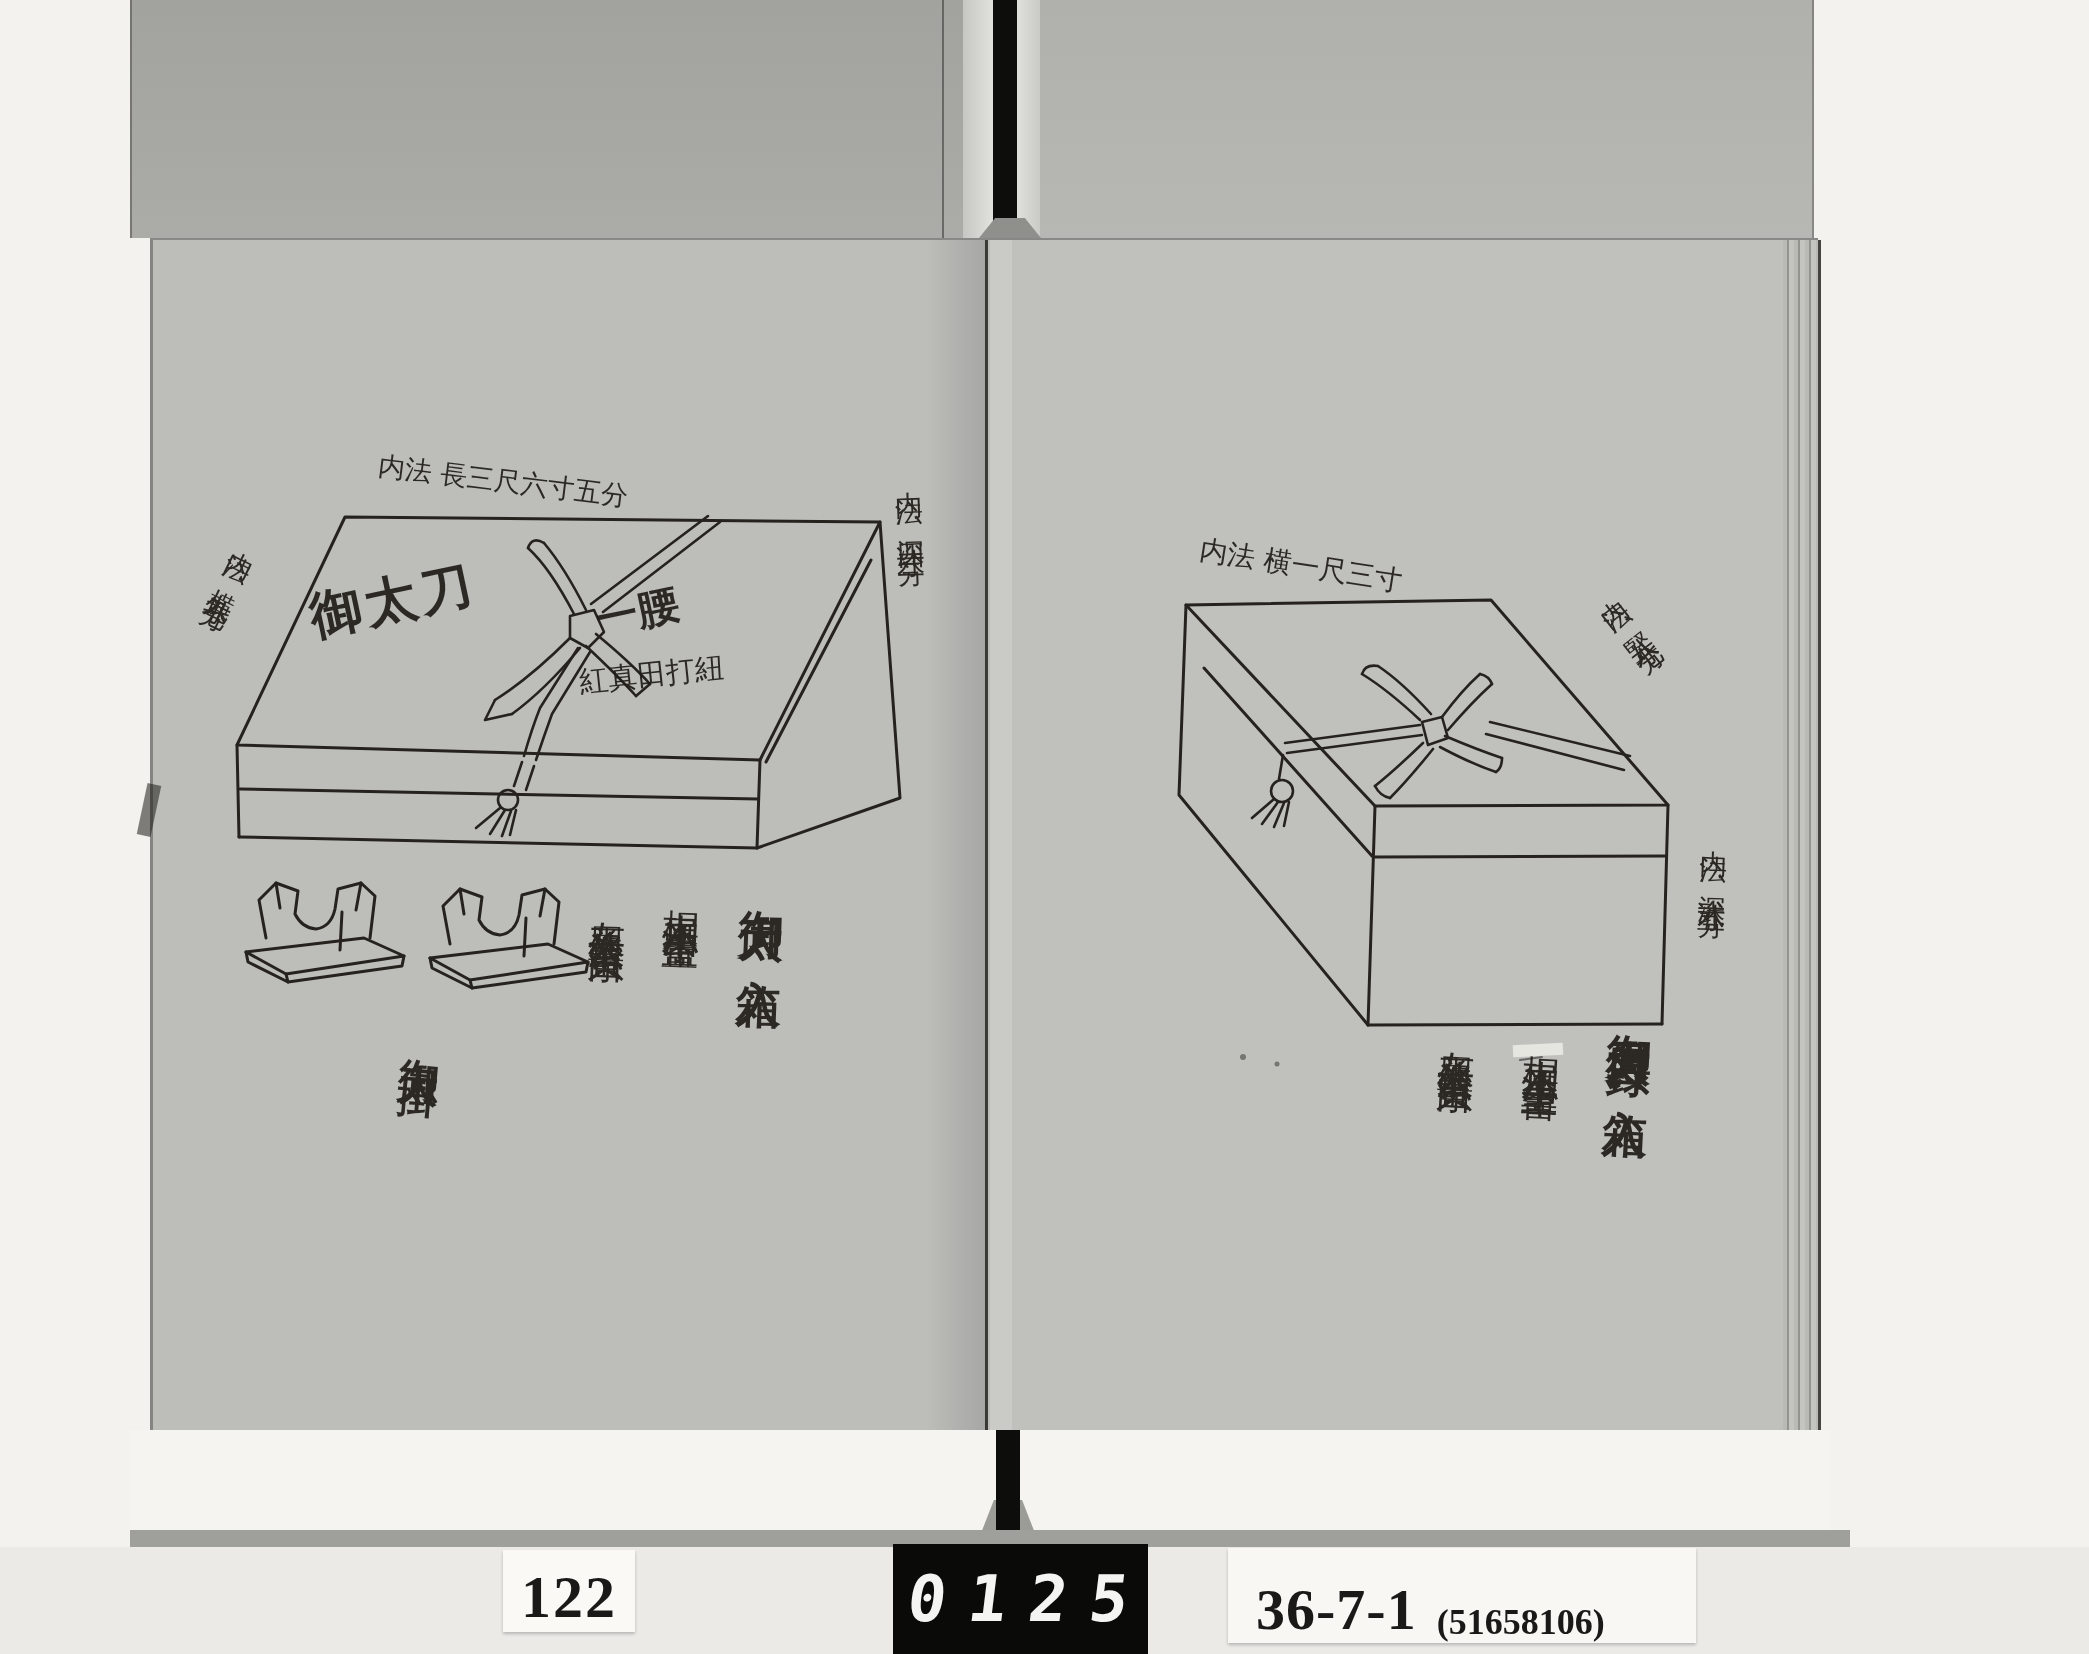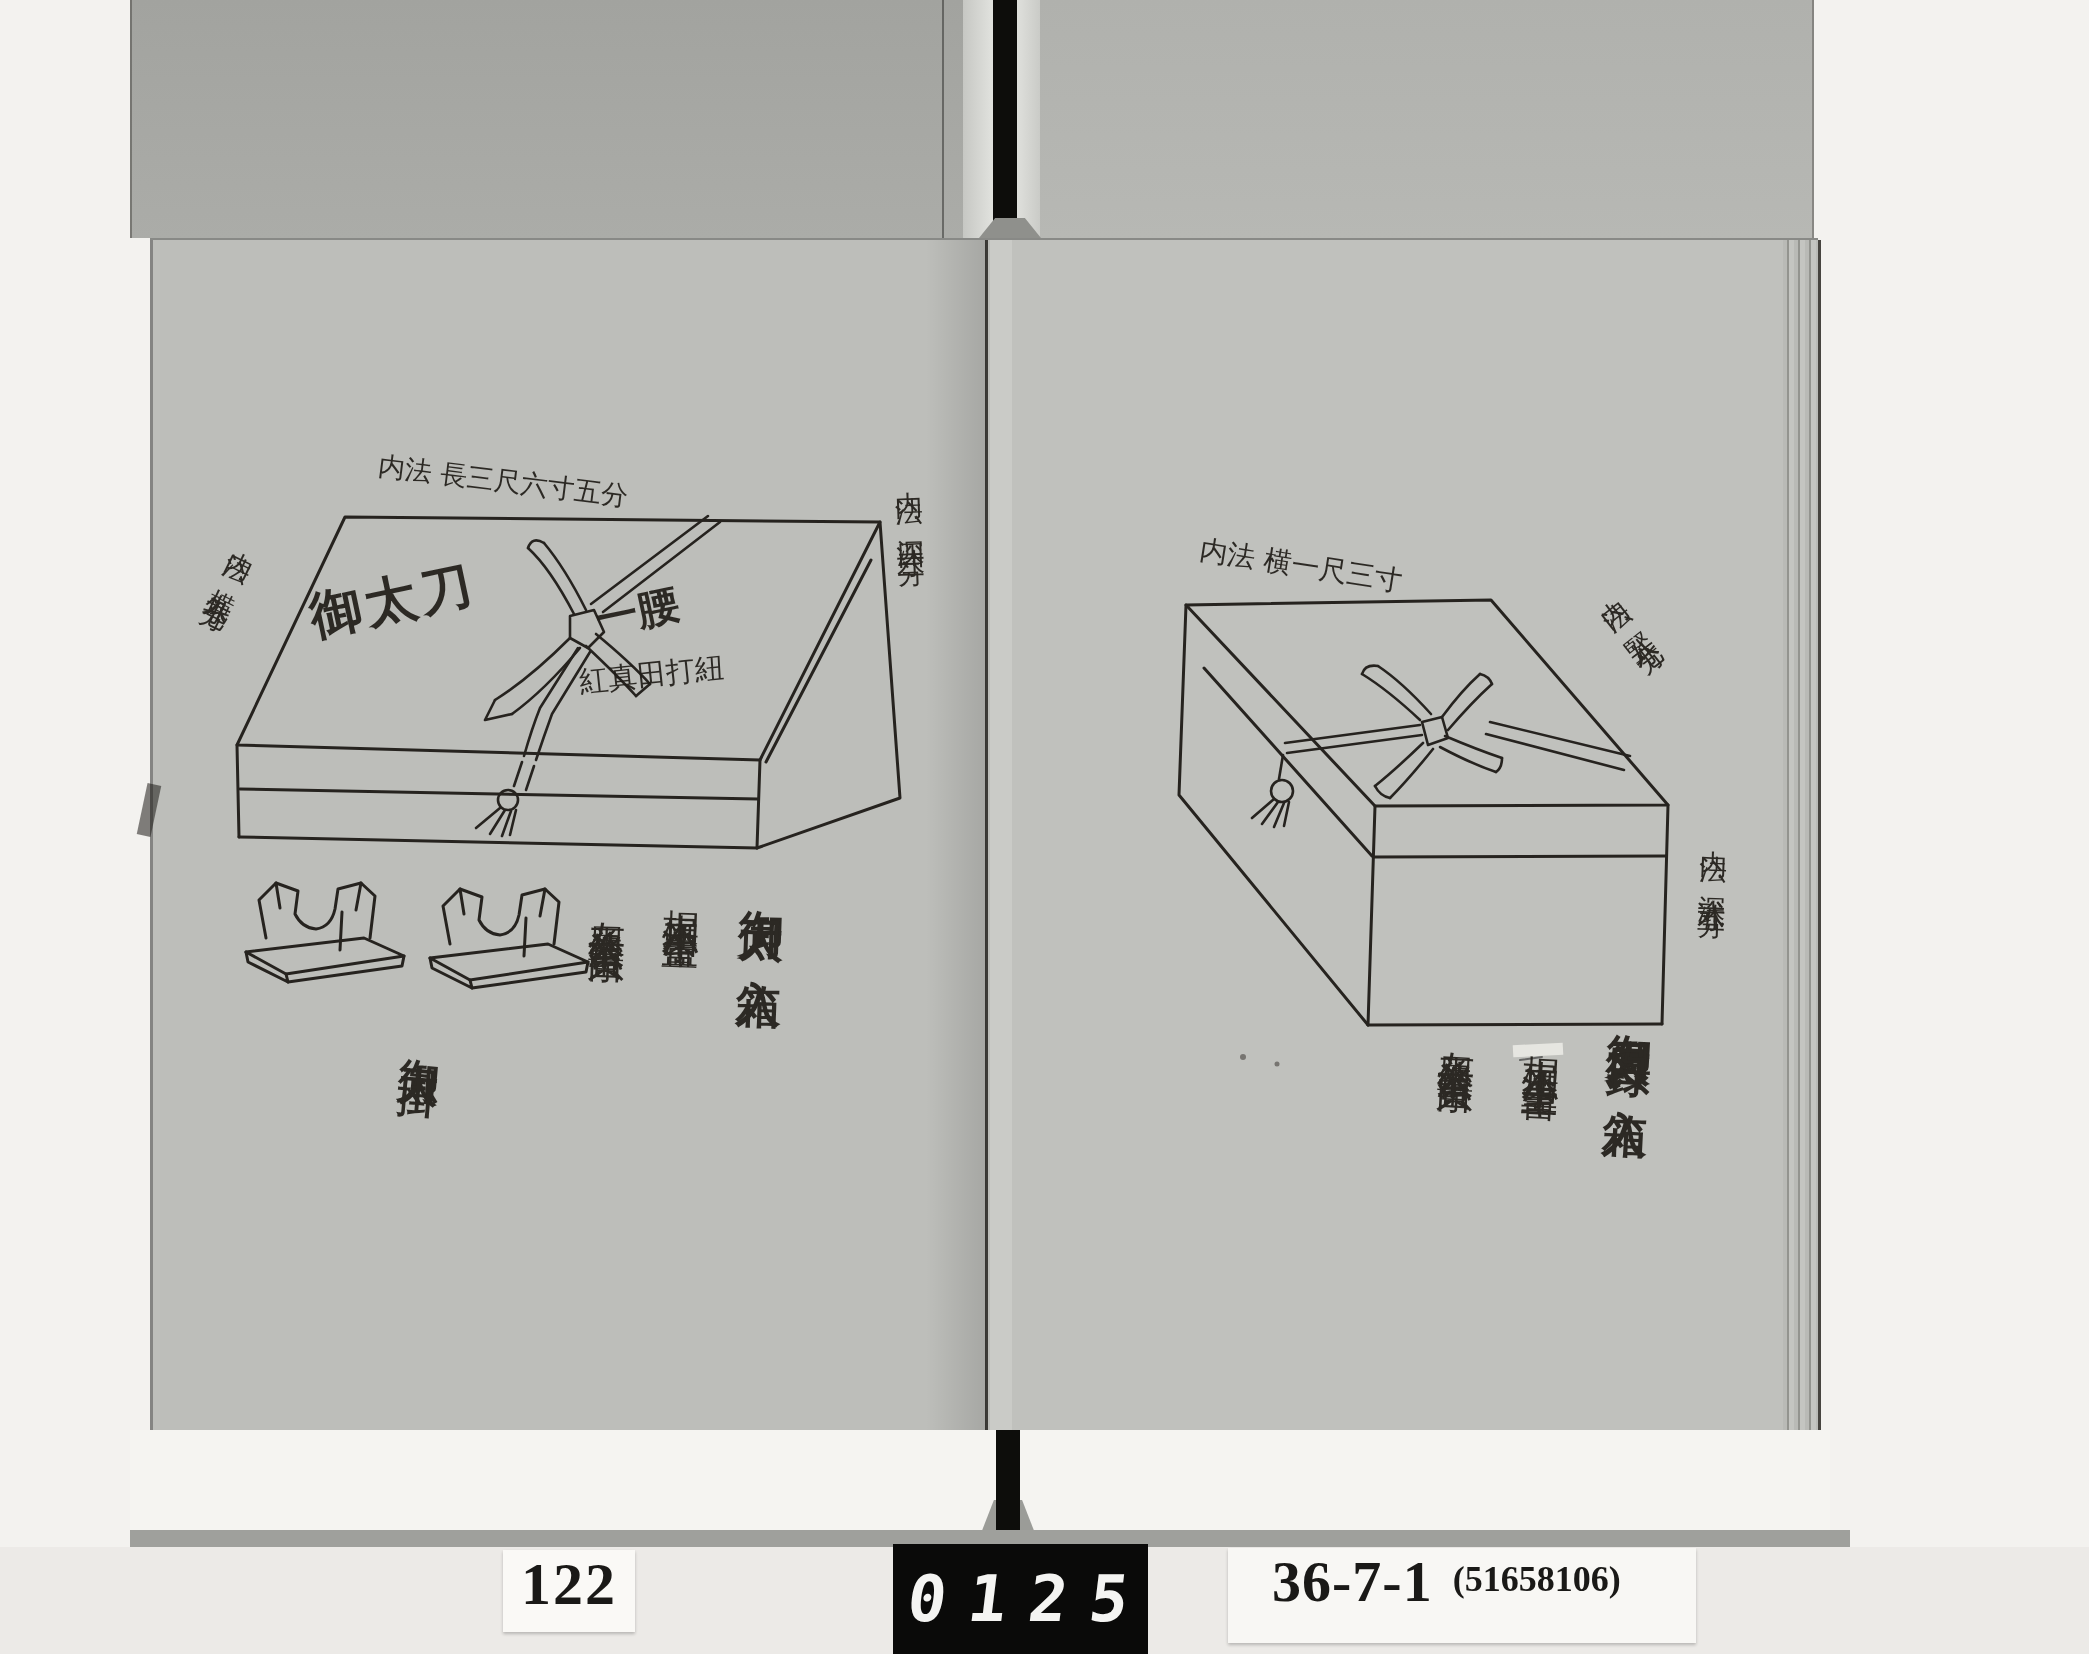--- a/index.html
+++ b/index.html
@@ -30,29 +30,29 @@
   .left-edge-nick{position:absolute;left:-8px;top:544px;width:14px;height:52px;
       background:rgba(30,28,24,.55);transform:rotate(12deg);}
   .band-bottom-white{position:absolute;left:130px;top:1430px;width:1700px;height:102px;background:#f5f4f1;}
   .foot-bottom{position:absolute;left:976px;top:1500px;width:64px;height:46px;background:#9b9c98;
       clip-path:polygon(28% 0,72% 0,100% 100%,0 100%);}
   .strip-black-bottom{position:absolute;left:996px;top:1430px;width:24px;height:117px;background:#0d0d0b;}
   .strip-gray-bottom{position:absolute;left:130px;top:1530px;width:1720px;height:17px;background:#9fa09c;}
   .footer-bar{position:absolute;left:0;top:1547px;width:2089px;height:107px;background:#eceae7;}
   
   .card{position:absolute;background:#faf9f6;box-shadow:0 2px 3px rgba(0,0,0,.22);
-      display:flex;align-items:flex-start;justify-content:center;color:#1a1917;}
+      display:flex;align-items:flex-end;justify-content:center;color:#1a1917;}
   .card-pageno{left:503px;top:1550px;width:132px;height:82px;
       font-family:"Liberation Serif",serif;font-size:60px;font-weight:700;letter-spacing:2px;}
   .counter{position:absolute;left:893px;top:1544px;width:255px;height:110px;background:#0a0a09;
       display:flex;align-items:center;justify-content:center;}
   .counter-digits{color:#f4f4f2;font-family:"DejaVu Sans Mono",monospace;font-size:64px;font-weight:700;
       letter-spacing:22px;transform:skewX(-7deg);padding-left:18px;}
   .card-ref{left:1228px;top:1548px;width:468px;height:95px;justify-content:flex-start;
-      padding-left:44px;box-sizing:border-box;background:#f8f7f4;}
+      padding-left:28px;box-sizing:border-box;background:#f8f7f4;}
   .ref-code{font-family:"Liberation Serif",serif;font-size:58px;font-weight:600;letter-spacing:1px;}
   .ref-sub{font-family:"Liberation Serif",serif;font-size:36px;font-weight:700;margin-left:20px;margin-top:10px;}
   
   .ink{position:absolute;color:#201d18;opacity:.92;line-height:1;white-space:pre;transform-origin:top left;}
   .vtext{writing-mode:vertical-rl;text-orientation:upright;}
   .svgart{position:absolute;}
 </style>
 </head>
 <body>
 

